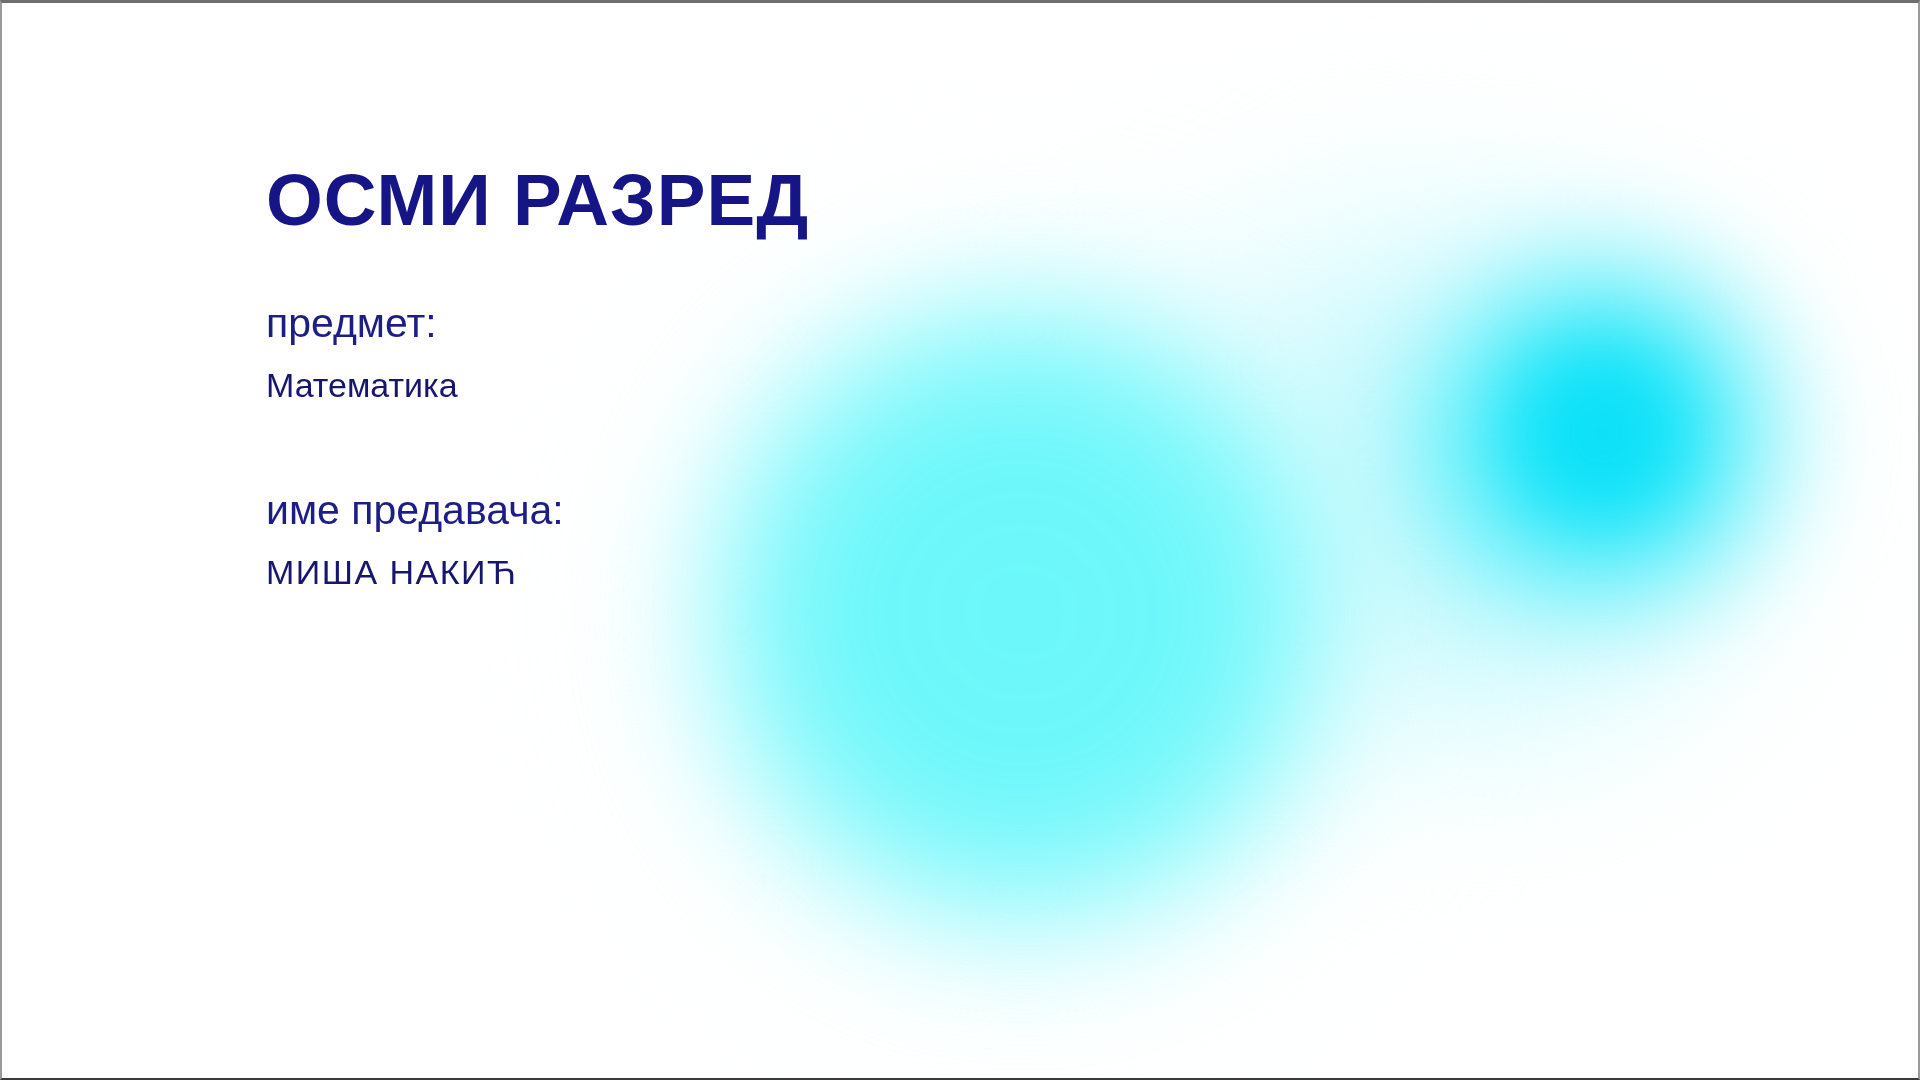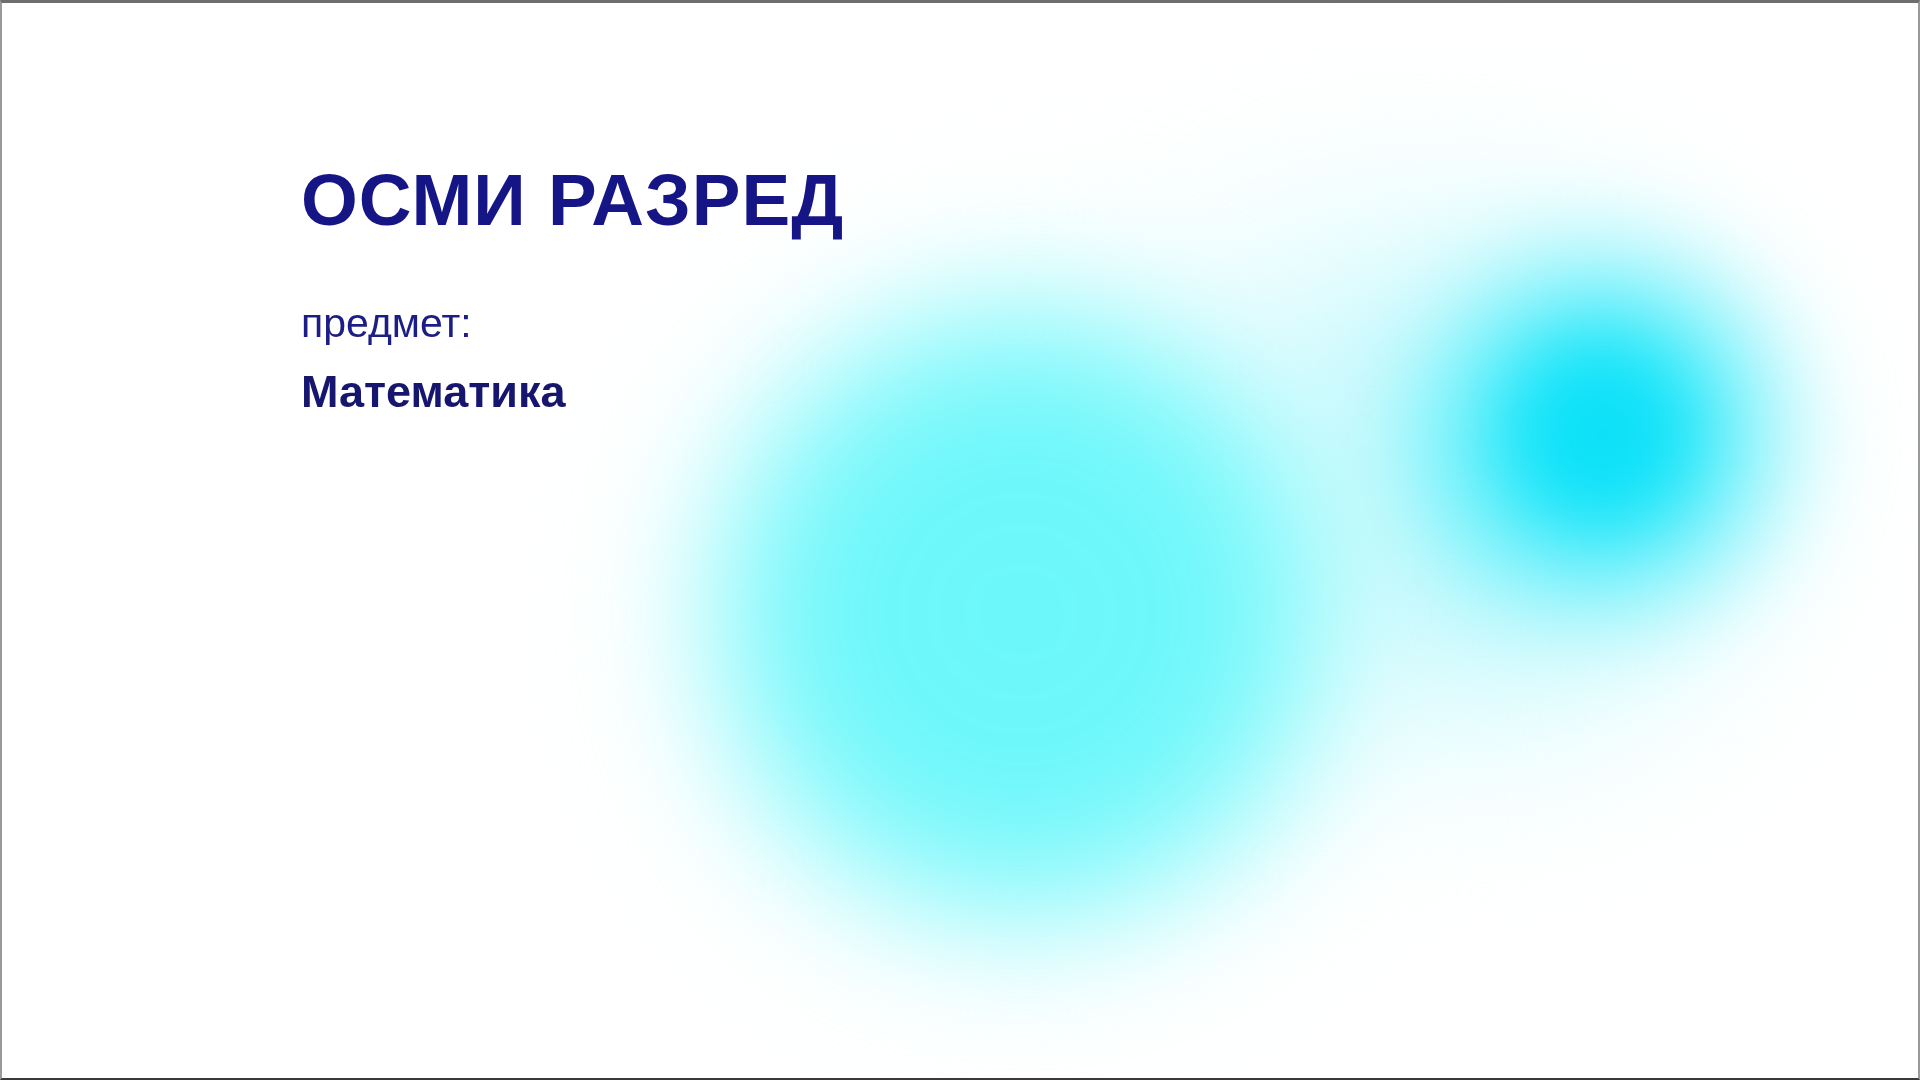--- a/index.html
+++ b/index.html
@@ -106,21 +106,20 @@
     filter: blur(50px);
   }
 
   
   #text-block {
     position: absolute;
     left: 264px;
     top: 160px;
     width: 1200px;
     z-index: 5;
-    margin-left: 35px;
   }
 
   #slide-heading {
     font-size: 73px;
     font-weight: 700;
     letter-spacing: 1px;
     color: #151586;
     line-height: 1.0;
     margin: 0;
     white-space: nowrap;
@@ -133,22 +132,22 @@
 
   .field-label {
     font-size: 41px;
     font-weight: 400;
     color: #1d1d86;
     line-height: 1.25;
     white-space: nowrap;
   }
 
   .field-value {
-    font-size: 45px;
-    font-weight: 700;
+    font-size: 34px;
+    font-weight: 400;
     color: #16166e;
     line-height: 1.22;
     margin-top: 16px;
     white-space: nowrap;
   }
 
   #lecturer-name {
     letter-spacing: 1.5px;
   }
 </style>
@@ -166,15 +165,19 @@
   <div id="text-block">
 
     <h1 id="slide-heading">ОСМИ РАЗРЕД</h1>
 
     <div class="field-group" id="group-subject">
       <div class="field-label">предмет:</div>
       <div class="field-value">Математика</div>
     </div>
 
 
+    <div class="field-group" id="group-lecturer">
+      <div class="field-label">име предавача:</div>
+      <div class="field-value" id="lecturer-name">МИША НАКИЋ</div>
+    </div>
 
   </div>
 </div>
 
 </body></html>

